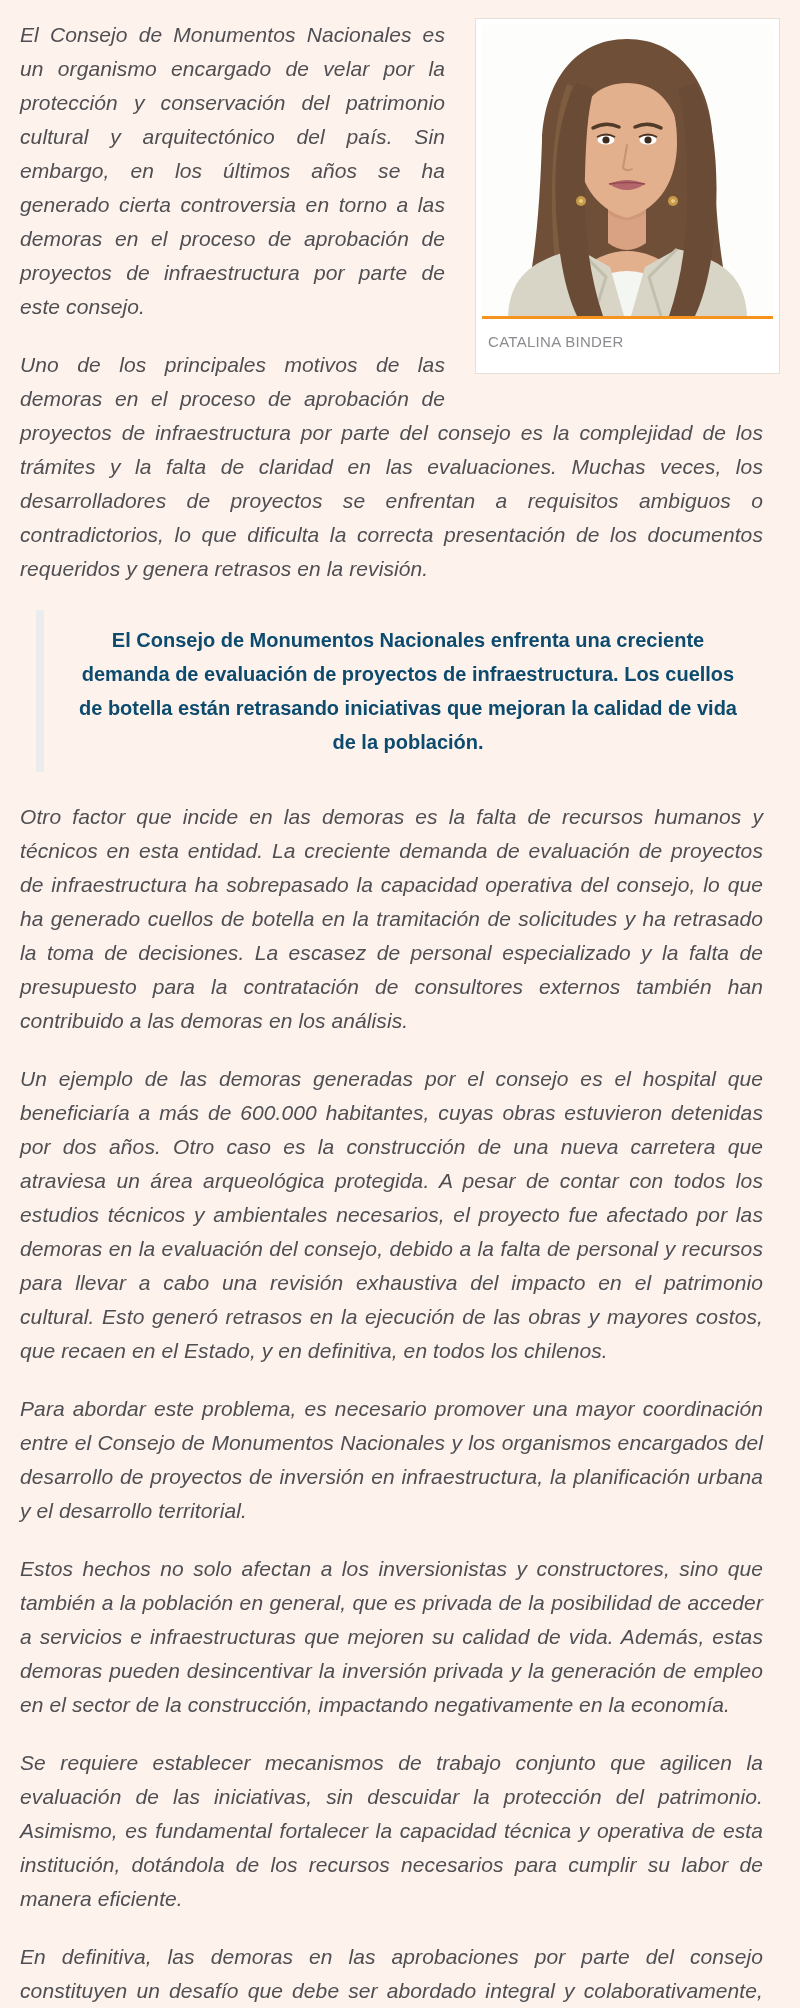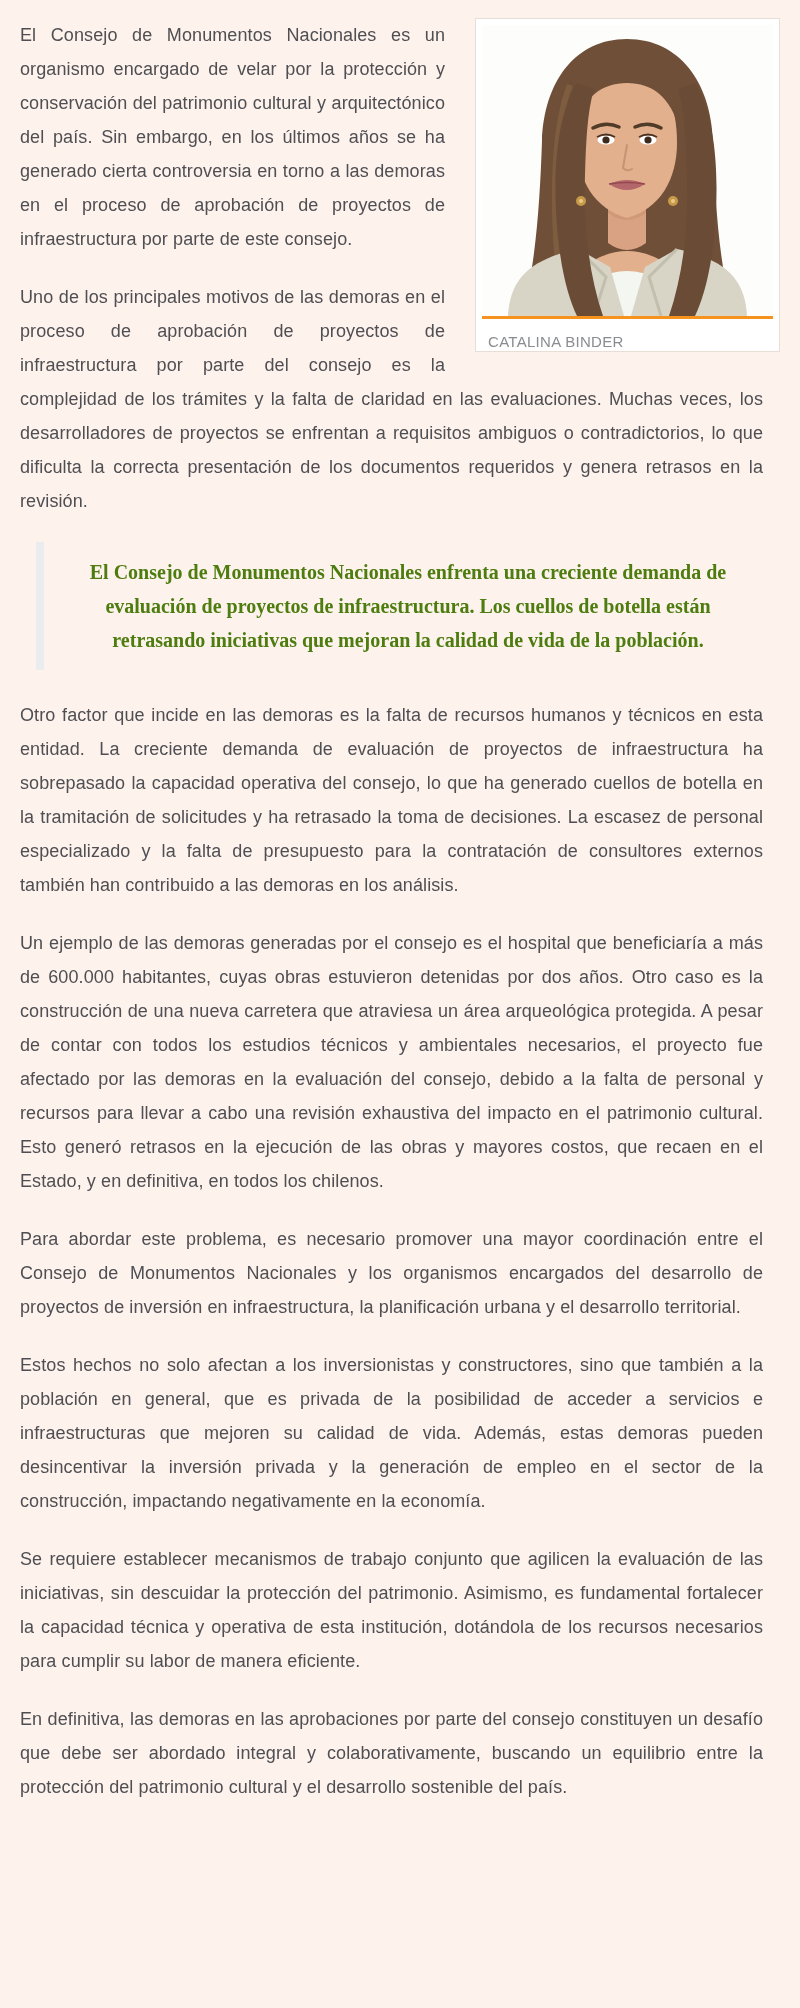--- a/index.html
+++ b/index.html
@@ -12,24 +12,25 @@
     min-height: 2008px;
     font-family: "Liberation Sans", "DejaVu Sans", sans-serif;
     color: #4f4f53;
     overflow: hidden;
   }
   .article {
     padding: 18px 20px 10px 20px;
   }
   .article p {
     margin: 0 17px 24px 0;
-    font-size: 18px;
+    font-size: 21px;
     line-height: 34px;
     text-align: justify;
     letter-spacing: 0.1px;
+    font-style: italic;
   }
   
   .photo-card {
     float: right;
     width: 291px;
     background: #ffffff;
     border: 1px solid #e7ded6;
     padding: 6px 6px 0 6px;
     margin: 0 0 26px 30px;
   }
@@ -43,20 +44,21 @@
   .photo-underline {
     height: 3px;
     width: 100%;
   }
   .photo-caption {
     font-size: 15px;
     line-height: 18px;
     color: #8a8c8f;
     letter-spacing: 0.3px;
     margin: 14px 4px 0 6px;
+    padding-bottom: 22px;
     text-transform: uppercase;
   }
   
   .pull-quote {
     margin: 0 0 28px 16px;
     border-left: 8px solid #ebeced;
     padding: 13px 36px 13px 28px;
     font-size: 20px;
     line-height: 34px;
     font-weight: bold;
@@ -119,21 +121,21 @@
         <circle cx="191" cy="176" r="2" fill="#e8c987"></circle>
       </svg>
     </div>
     <div class="photo-underline" style="background: rgb(246, 146, 30);"></div>
     <div class="photo-caption">CATALINA BINDER</div>
   </aside>
 
   <p>El Consejo de Monumentos Nacionales es un organismo encargado de velar por la protección y conservación del patrimonio cultural y arquitectónico del país. Sin embargo, en los últimos años se ha generado cierta controversia en torno a las demoras en el proceso de aprobación de proyectos de infraestructura por parte de este consejo.</p>
   <p>Uno de los principales motivos de las demoras en el proceso de aprobación de proyectos de infraestructura por parte del consejo es la complejidad de los trámites y la falta de claridad en las evaluaciones. Muchas veces, los desarrolladores de proyectos se enfrentan a requisitos ambiguos o contradictorios, lo que dificulta la correcta presentación de los documentos requeridos y genera retrasos en la revisión.</p>
 
-  <blockquote class="pull-quote" style="color: #4d7c0f; border-left-color: rgb(235, 236, 237); font-family: Liberation Serif, serif;">El Consejo de Monumentos Nacionales enfrenta una creciente demanda de evaluación de proyectos de infraestructura. Los cuellos de botella están retrasando iniciativas que mejoran la calidad de vida de la población.</blockquote>
+  <blockquote class="pull-quote" style="color: #0c4a6e; border-left-color: rgb(235, 236, 237);">El Consejo de Monumentos Nacionales enfrenta una creciente demanda de evaluación de proyectos de infraestructura. Los cuellos de botella están retrasando iniciativas que mejoran la calidad de vida de la población.</blockquote>
 
   <p>Otro factor que incide en las demoras es la falta de recursos humanos y técnicos en esta entidad. La creciente demanda de evaluación de proyectos de infraestructura ha sobrepasado la capacidad operativa del consejo, lo que ha generado cuellos de botella en la tramitación de solicitudes y ha retrasado la toma de decisiones. La escasez de personal especializado y la falta de presupuesto para la contratación de consultores externos también han contribuido a las demoras en los análisis.</p>
   <p>Un ejemplo de las demoras generadas por el consejo es el hospital que beneficiaría a más de 600.000 habitantes, cuyas obras estuvieron detenidas por dos años. Otro caso es la construcción de una nueva carretera que atraviesa un área arqueológica protegida. A pesar de contar con todos los estudios técnicos y ambientales necesarios, el proyecto fue afectado por las demoras en la evaluación del consejo, debido a la falta de personal y recursos para llevar a cabo una revisión exhaustiva del impacto en el patrimonio cultural. Esto generó retrasos en la ejecución de las obras y mayores costos, que recaen en el Estado, y en definitiva, en todos los chilenos.</p>
   <p>Para abordar este problema, es necesario promover una mayor coordinación entre el Consejo de Monumentos Nacionales y los organismos encargados del desarrollo de proyectos de inversión en infraestructura, la planificación urbana y el desarrollo territorial.</p>
   <p>Estos hechos no solo afectan a los inversionistas y constructores, sino que también a la población en general, que es privada de la posibilidad de acceder a servicios e infraestructuras que mejoren su calidad de vida. Además, estas demoras pueden desincentivar la inversión privada y la generación de empleo en el sector de la construcción, impactando negativamente en la economía.</p>
   <p>Se requiere establecer mecanismos de trabajo conjunto que agilicen la evaluación de las iniciativas, sin descuidar la protección del patrimonio. Asimismo, es fundamental fortalecer la capacidad técnica y operativa de esta institución, dotándola de los recursos necesarios para cumplir su labor de manera eficiente.</p>
   <p>En definitiva, las demoras en las aprobaciones por parte del consejo constituyen un desafío que debe ser abordado integral y colaborativamente, buscando un equilibrio entre la protección del patrimonio cultural y el desarrollo sostenible del país.</p>
 
 </div>
 

